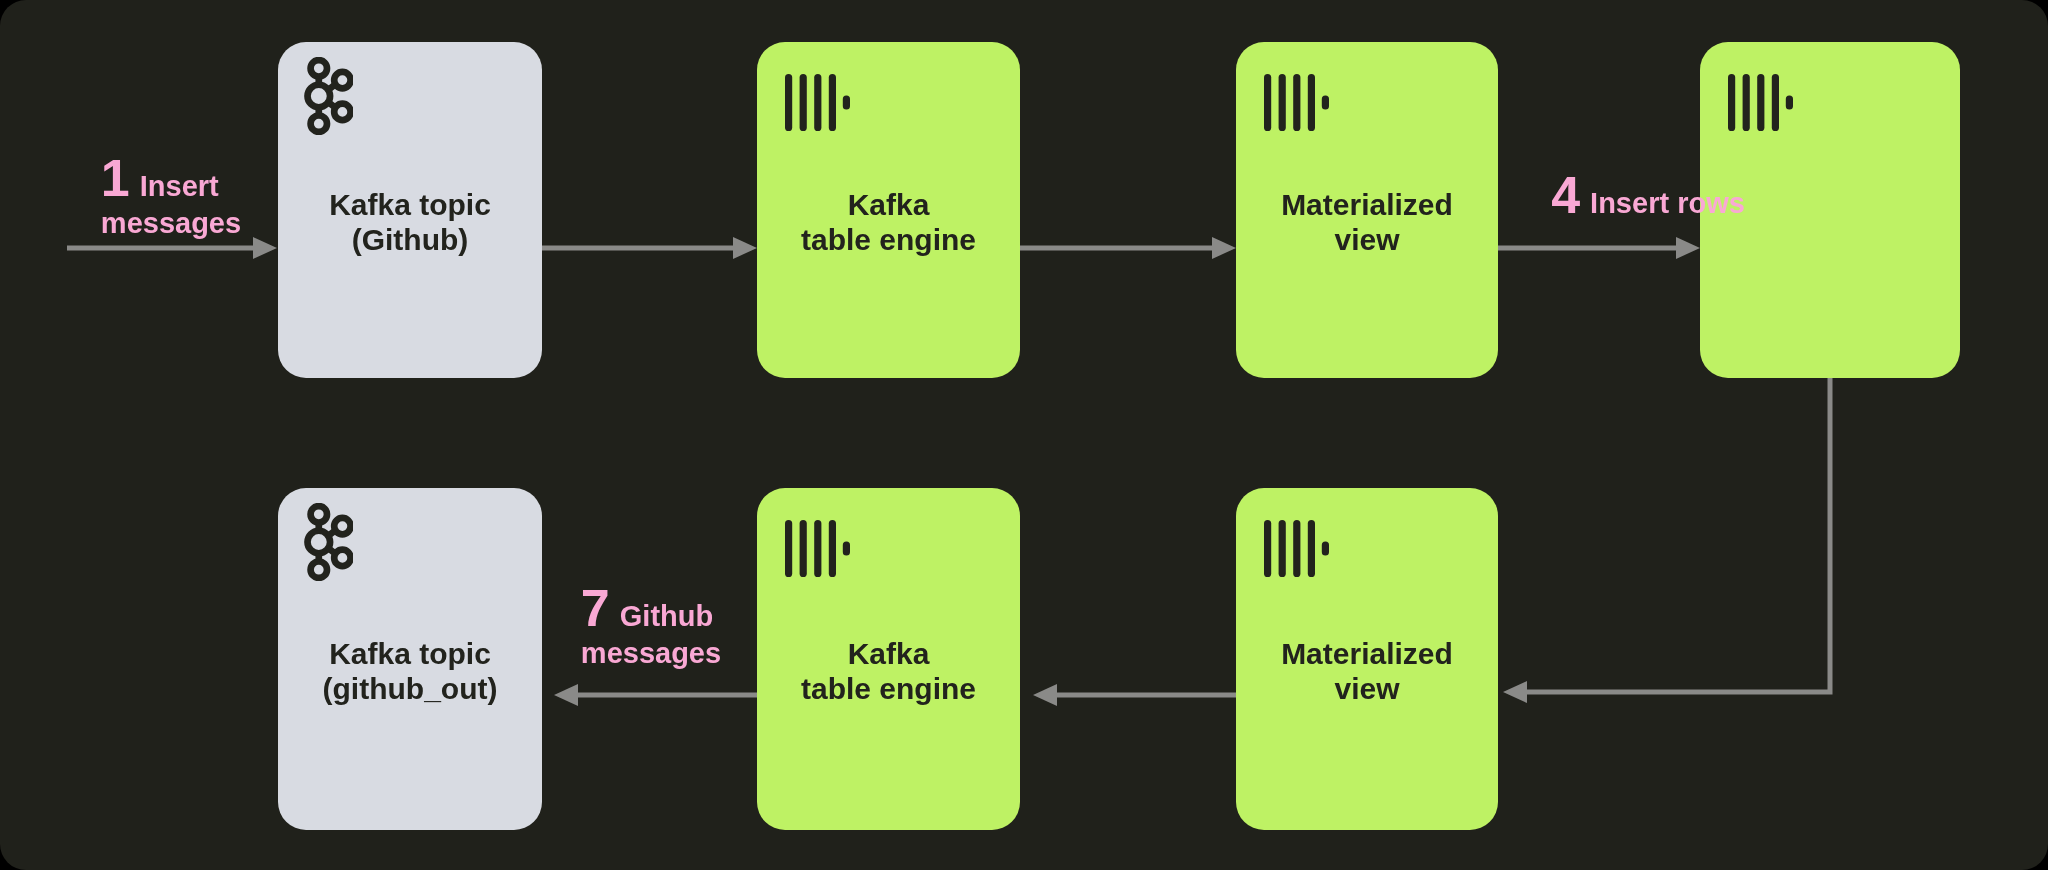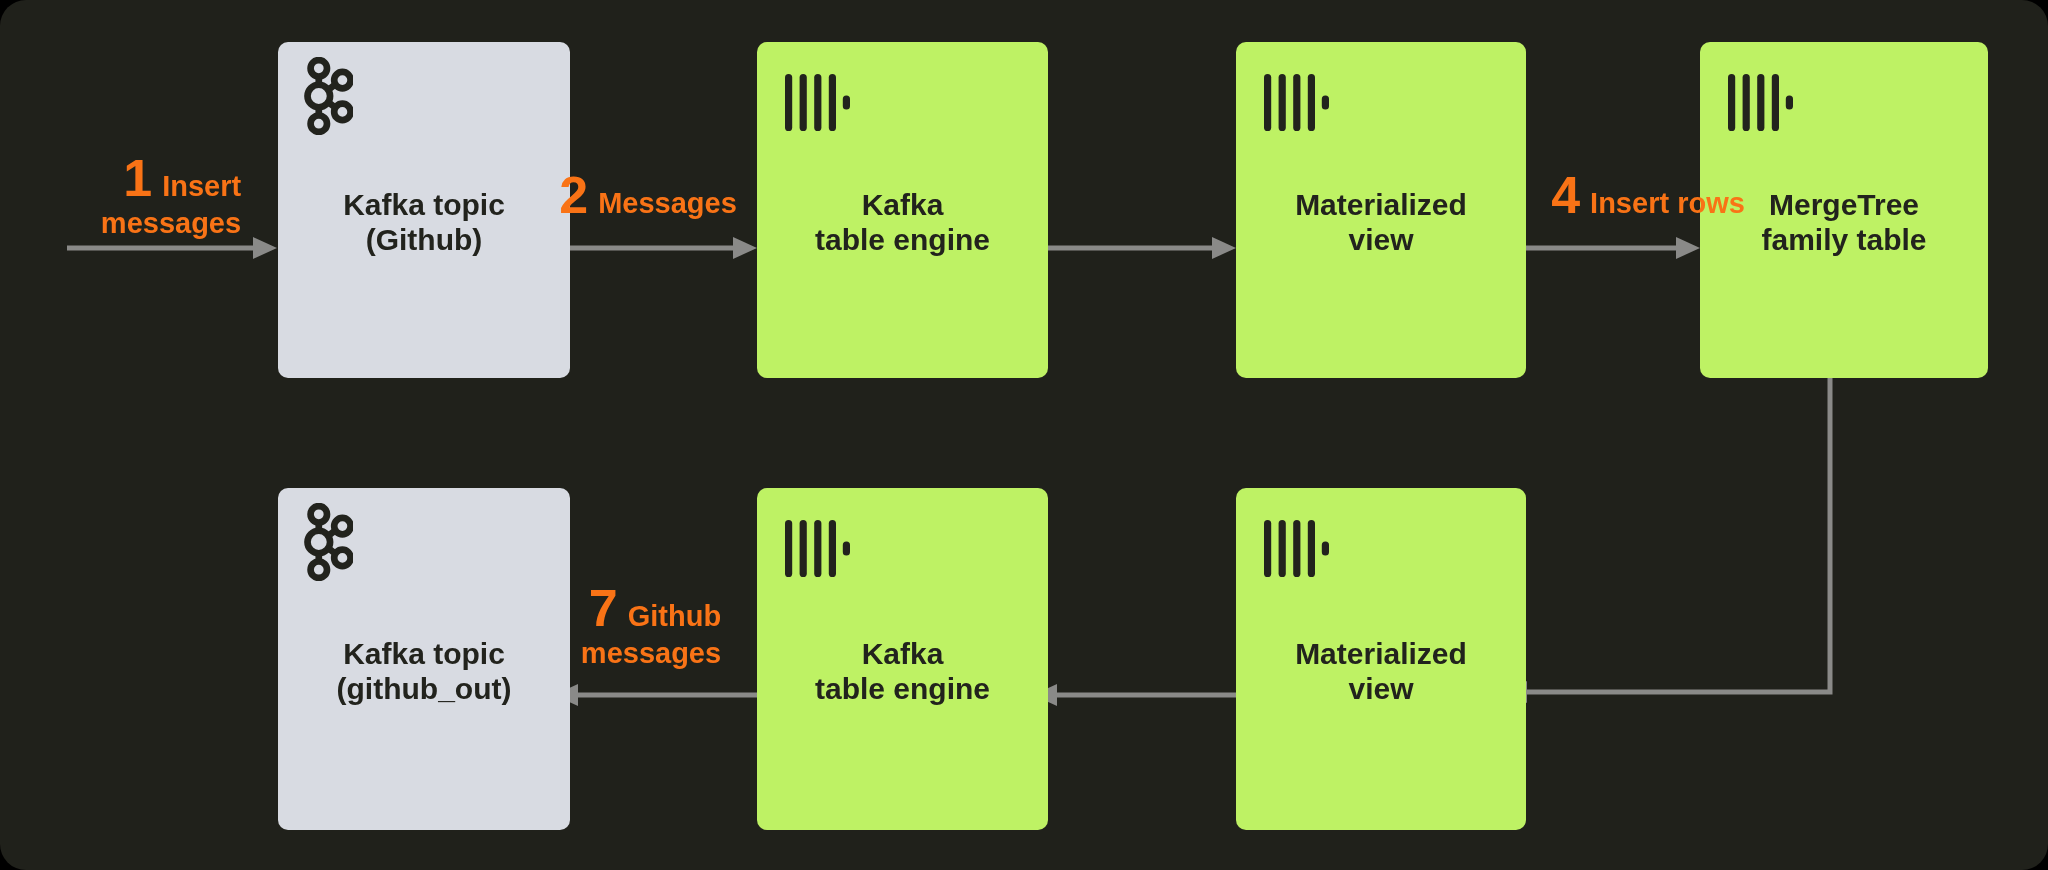--- a/index.html
+++ b/index.html
@@ -11,22 +11,21 @@
   .panel {
     position: relative;
     width: 2048px; height: 870px;
     background: #20211b;
     border-radius: 26px;
     overflow: hidden;
   }
   
   .node {
     position: absolute;
-    border-radius: 10px;
-    padding-left: 28px;
+    border-radius: 28px;
   }
   .node.gray   { background: #d8dbe2; }
   .node.yellow { background: #bef264; }
   .node-title {
     position: absolute;
     left: 0; right: 0;
     top: calc(50% + 12px);
     transform: translateY(-50%);
     text-align: center;
     font-size: 30px;
@@ -54,22 +53,22 @@
     width: 2048px; height: 870px;
     pointer-events: none;
   }
   .arrow-line { stroke: #8a8a88; stroke-width: 5; fill: none; }
   .arrow-head { fill: #8a8a88; }
 
   
   .step {
     position: absolute;
     transform: translate(-50%, -100%);
-    text-align: right;
-    color: #f97316;
+    text-align: left;
+    color: #f9a8d4;
     font-weight: bold;
     font-size: 29px;
     line-height: 1.12;
     white-space: nowrap;
   }
   .step .step-num {
     font-size: 52px;
     margin-right: 10px;
     letter-spacing: 0;
   }
@@ -176,22 +175,20 @@
       <svg width="65" height="57" viewBox="0 0 65 57">
         <g fill="#22231d">
           <rect x="0" y="0" width="7.2" height="57" rx="3.6"></rect>
           <rect x="14.6" y="0" width="7.2" height="57" rx="3.6"></rect>
           <rect x="29.2" y="0" width="7.2" height="57" rx="3.6"></rect>
           <rect x="43.8" y="0" width="7.2" height="57" rx="3.6"></rect>
           <rect x="57.8" y="21.5" width="7.2" height="14" rx="3.5"></rect>
         </g>
       </svg>
     </span>
-    <div class="node-title">MergeTree
-family table</div>
   </div>
 
   <div id="n4" class="node yellow">
     <span class="node-icon icon-ch">
       <svg width="65" height="57" viewBox="0 0 65 57">
         <g fill="#22231d">
           <rect x="0" y="0" width="7.2" height="57" rx="3.6"></rect>
           <rect x="14.6" y="0" width="7.2" height="57" rx="3.6"></rect>
           <rect x="29.2" y="0" width="7.2" height="57" rx="3.6"></rect>
           <rect x="43.8" y="0" width="7.2" height="57" rx="3.6"></rect>
@@ -236,23 +233,20 @@
       </svg>
     </span>
     <div class="node-title">Kafka topic
 (github_out)</div>
   </div>
 
   <div id="s0" class="step">
     <span class="step-num">1</span><span class="step-text">Insert
 messages</span>
   </div>
-  <div id="s1" class="step">
-    <span class="step-num">2</span><span class="step-text">Messages</span>
-  </div>
   <div id="s3" class="step">
     <span class="step-num">4</span><span class="step-text">Insert rows</span>
   </div>
   <div id="s6" class="step">
     <span class="step-num">7</span><span class="step-text">Github
 messages</span>
   </div>
 
 </div>
 

